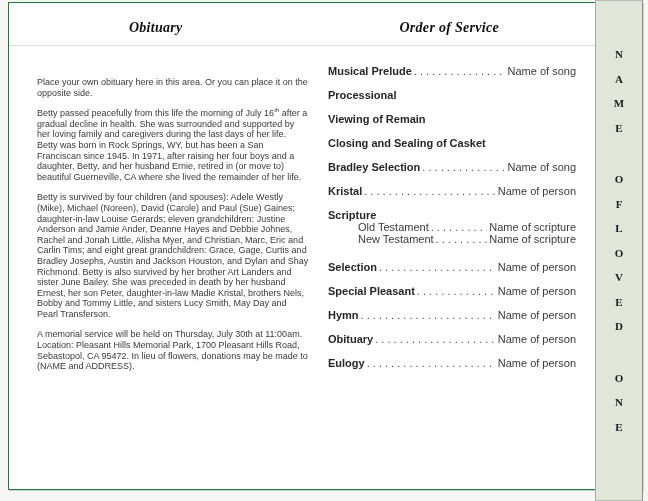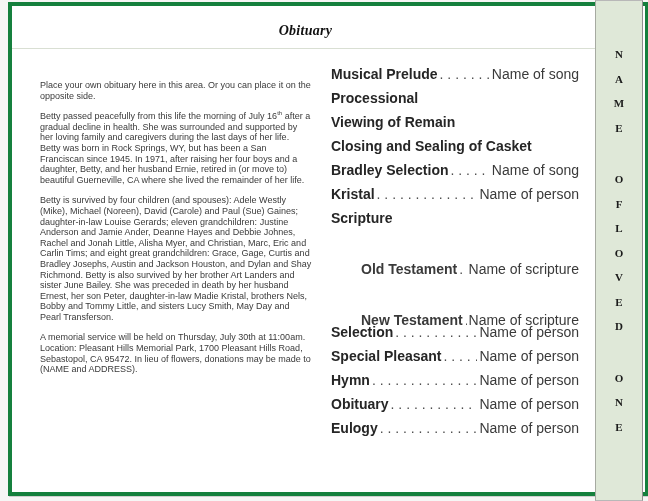--- a/index.html
+++ b/index.html
@@ -4,21 +4,21 @@
 <style>
   html,body{margin:0;padding:0;}
   body{
     width:648px;height:501px;position:relative;overflow:hidden;
     background:#f6f6f5;
     font-family:"Liberation Sans",sans-serif;
     -webkit-font-smoothing:antialiased;
   }
   .page{
     position:absolute;left:8px;top:2px;width:633px;height:486px;
-    background:#ffffff;border:4px solid #15803d;
+    background:#ffffff;border:1px solid #15803d;
     box-shadow:1px 1px 0 #cfcfcf;
   }
   .title-row{
     display:flex;width:587px;height:42px;
     border-bottom:1px solid #d9dfd3;
   }
   .title-cell{flex:1;display:flex;align-items:center;justify-content:center;}
   .doc-title{
     font-family:"Liberation Serif",serif;
     font-weight:bold;font-style:italic;
@@ -28,30 +28,30 @@
   
   .col-left{
     position:absolute;left:28px;top:74px;width:272px;
     font-size:9px;line-height:10.6px;color:#3a3a3a;
   }
   .col-left p{margin:0 0 10px 0;}
   .col-left sup{font-size:6px;line-height:0;}
   
   .col-right{
     position:absolute;left:319px;top:62px;width:248px;
-    font-size:14px;color:#3a3a3a;
+    font-size:11px;color:#3a3a3a;
   }
   .row{display:flex;align-items:baseline;line-height:13px;margin-bottom:11px;}
   .lbl{font-weight:bold;color:#262626;white-space:nowrap;}
   .leader{flex:1 1 auto;overflow:hidden;white-space:nowrap;color:#4d4d4d;margin:0 2px;min-width:0;}
   .val{white-space:nowrap;color:#3a3a3a;}
   .row.hdr{margin-bottom:0;}
   .row.sub{padding-left:30px;line-height:11.5px;margin-bottom:0;}
-  .row.sub .lbl{font-weight:bold;color:#3a3a3a;margin-top:39px;}
-  .row.aftergroup{margin-top:0;}
+  .row.sub .lbl{font-weight:normal;color:#3a3a3a;}
+  .row.aftergroup{margin-top:16px;}
   .suffix{font-weight:normal;margin-left:3px;white-space:nowrap;}
   
   .strip{
     position:absolute;left:595px;top:0;width:48px;height:501px;
     box-sizing:border-box;
     background:#dfe8d8;
     border-left:1px solid #a6aaa1;border-right:1px solid #8f8f8f;
     border-top:1px solid #b8b8b8;border-bottom:1px solid #b8b8b8;
     display:flex;flex-direction:column;align-items:center;
     padding-top:41px;
@@ -64,20 +64,23 @@
   .ltr.gap{margin-top:27px;}
 </style>
 </head>
 <body>
 
 <div class="page">
 
   <div class="title-row">
     <div class="title-cell">
       <h1 class="doc-title">Obituary</h1>
+    </div>
+    <div class="title-cell">
+      <h1 class="doc-title">Order of Service</h1>
     </div>
   </div>
 
   <div class="col-left">
     <p>Place your own obituary here in this area. Or you can place it on the opposite side.</p>
     <p><span>Betty passed peacefully from this life the morning of July 16</span><sup>th</sup><span> after a gradual decline in health.  She was surrounded and supported by her loving family and caregivers during the last days of her life.  Betty was born in Rock Springs, WY, but has been a San Franciscan since 1945.  In 1971, after raising her four boys and a daughter, Betty, and her husband Ernie, retired in (or move to) beautiful Guerneville, CA where she lived the remainder of her life.</span></p>
     <p>Betty is survived by four children (and spouses): Adele Westly (Mike), Michael (Noreen), David (Carole) and Paul (Sue) Gaines;  daughter-in-law Louise Gerards;  eleven grandchildren: Justine Anderson and Jamie Ander, Deanne Hayes and Debbie Johnes, Rachel and Jonah Little, Alisha Myer, and Christian, Marc, Eric and Carlin Tims;  and eight great grandchildren: Grace, Gage, Curtis and Bradley Josephs, Austin and Jackson Houston, and Dylan and Shay Richmond.  Betty is also survived by her brother Art Landers and sister June Bailey.  She was preceded in death by her husband Ernest, her son Peter, daughter-in-law Madie Kristal, brothers Nels, Bobby and Tommy Little, and sisters Lucy Smith, May Day and Pearl Transferson.</p>
     <p>A memorial service will be held on Thursday, July 30th at 11:00am.  Location:  Pleasant Hills Memorial Park, 1700 Pleasant Hills Road, Sebastopol, CA 95472.  In lieu of flowers, donations may be made to (NAME and ADDRESS).</p>
   </div>
 

